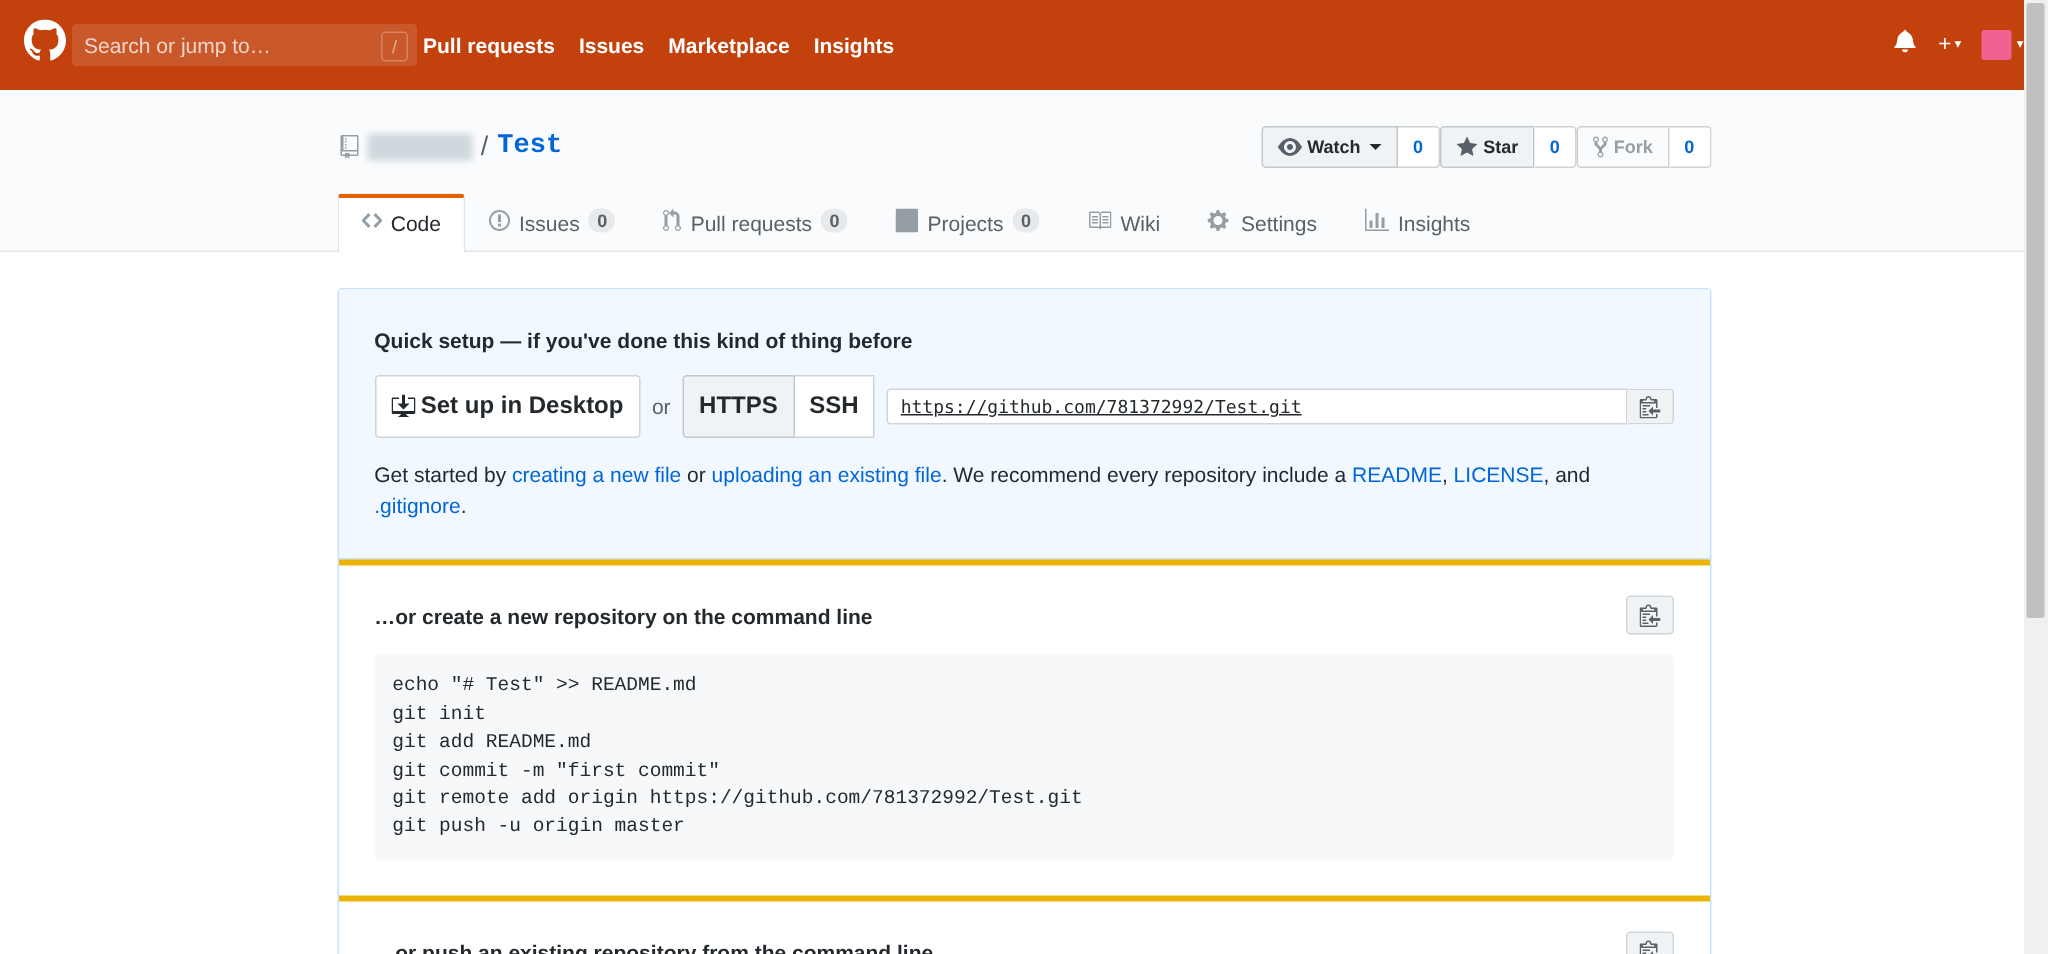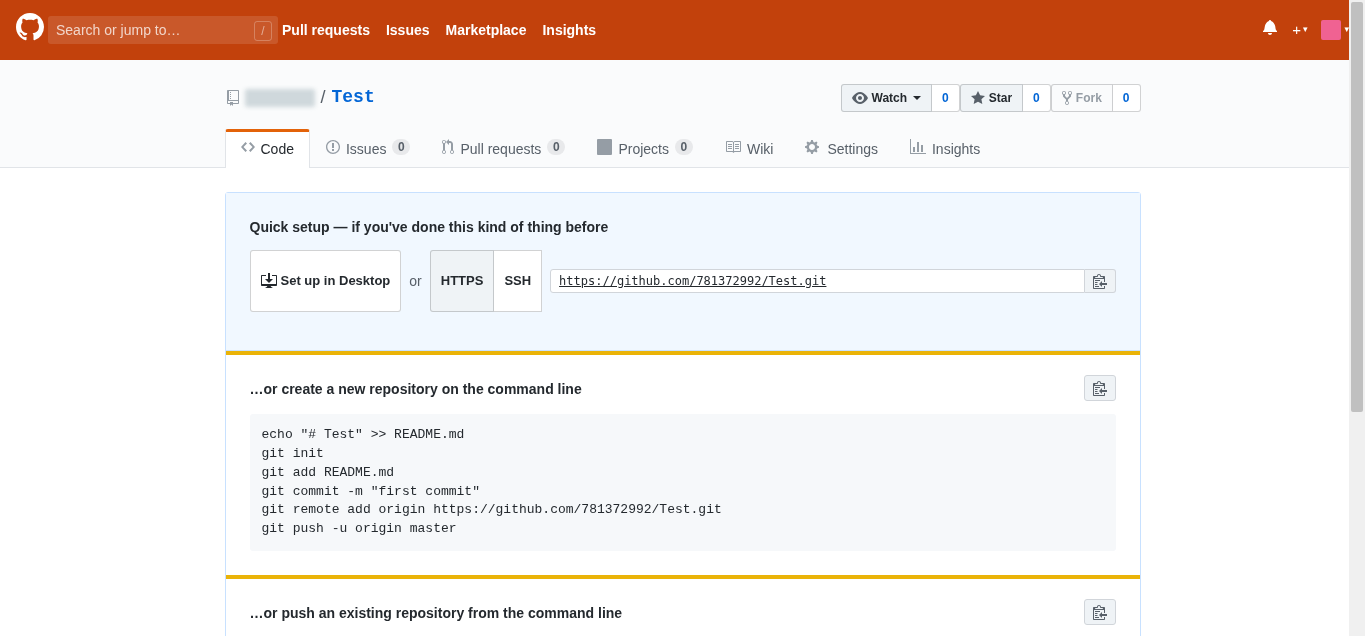--- a/index.html
+++ b/index.html
@@ -50,21 +50,21 @@
 
     
     .main-content { margin-top: 24px; }
     .box { border: 1px solid #c8e1ff; border-radius: 3px; }
     .box .section { padding: 24px; }
     .box .section + .section { border-top: 4px solid #eab308; }
     .box .section.blue { background: #f1f8ff; border-bottom: 1px solid #c8e1ff; }
     .box .section h2 { font-size: 14px; font-weight: 700; margin-bottom: 14px; }
     .box .section.blue h2 { margin-bottom: 12px; }
     .setup-row { display: flex; align-items: center; gap: 8px; margin-bottom: 14px; }
-    .btn-outline { display: inline-flex; align-items: center; gap: 4px; padding: 20px 10px; font-size: 13px; font-weight: 600; line-height: 20px; color: #24292e; background: #fff; border: 1px solid rgba(27,31,35,0.2); border-radius: 3px; cursor: pointer; text-align: right; }
+    .btn-outline { display: inline-flex; align-items: center; gap: 4px; padding: 10px 10px; font-size: 16px; font-weight: 600; line-height: 20px; color: #24292e; background: #fff; border: 1px solid rgba(27,31,35,0.2); border-radius: 3px; cursor: pointer; text-align: right; }
     .or-text { color: #586069; font-size: 14px; }
     .proto-group { display: flex; border-radius: 10px; }
     .proto-group .btn-outline { border-radius: 0; }
     .proto-group .btn-outline:first-child { border-radius: 3px 0 0 3px; }
     .proto-group .btn-outline.active { background: #eff3f6; }
     .proto-group .btn-outline + .btn-outline { border-left: 0; }
     .clone-input { flex: 1; display: flex; text-decoration: underline; }
     .clone-input input { flex: 1; padding: 4px 8px; font-size: 12px; font-family: "SFMono-Regular", Consolas, monospace; border: 1px solid #d1d5da; border-radius: 3px 0 0 3px; background: #fff; color: #24292e; }
     .clone-input .copy-btn { border: 1px solid #d1d5da; border-left: 0; border-radius: 0 3px 3px 0; background: #eff3f6; padding: 3px 8px; cursor: pointer; display: flex; align-items: center; }
     .helptext { font-size: 14px; color: #24292e; }
@@ -225,20 +225,23 @@
         </div>
         <div class="clone-input">
           <input type="text" readonly="" value="https://github.com/781372992/Test.git" style="">
           <button class="copy-btn">
             <svg width="14" height="16" viewBox="0 0 14 16" fill="#586069">
                 <path d="M2 13h4v1H2v-1zm5-6H2v1h5V7zm2 3V8l-3 3 3 3v-2h5v-2H9zM4.5 9H2v1h2.5V9zM2 12h2.5v-1H2v1zm9 1h1v2c-.02.28-.11.52-.3.7-.19.18-.42.28-.7.3H1c-.55 0-1-.45-1-1V4c0-.55.45-1 1-1h3c0-1.11.89-2 2-2 1.11 0 2 .89 2 2h3c.55 0 1 .45 1 1v5h-1V6H1v9h10v-2zM2 5h8c0-.55-.45-1-1-1H8c-.55 0-1-.45-1-1s-.45-1-1-1-1 .45-1 1-.45 1-1 1H3c-.55 0-1 .45-1 1z"></path>
               </svg>
           </button>
         </div>
       </div>
+      <p class="helptext">
+        <span>Get started by </span><a href="#">creating a new file</a><span> or </span><a href="#">uploading an existing file</a><span>. We recommend every repository include a </span><a href="#">README</a><span>, </span><a href="#">LICENSE</a><span>, and </span><a href="#">.gitignore</a><span>.</span>
+      </p>
     </div>
 
     <div class="section code-section">
       <button class="code-copy">
         <svg width="14" height="16" viewBox="0 0 14 16" fill="#586069">
             <path d="M2 13h4v1H2v-1zm5-6H2v1h5V7zm2 3V8l-3 3 3 3v-2h5v-2H9zM4.5 9H2v1h2.5V9zM2 12h2.5v-1H2v1zm9 1h1v2c-.02.28-.11.52-.3.7-.19.18-.42.28-.7.3H1c-.55 0-1-.45-1-1V4c0-.55.45-1 1-1h3c0-1.11.89-2 2-2 1.11 0 2 .89 2 2h3c.55 0 1 .45 1 1v5h-1V6H1v9h10v-2zM2 5h8c0-.55-.45-1-1-1H8c-.55 0-1-.45-1-1s-.45-1-1-1-1 .45-1 1-.45 1-1 1H3c-.55 0-1 .45-1 1z"></path>
           </svg>
       </button>
       <h2>…or create a new repository on the command line</h2>
       <pre class="cmd">echo "# Test" &gt;&gt; README.md

